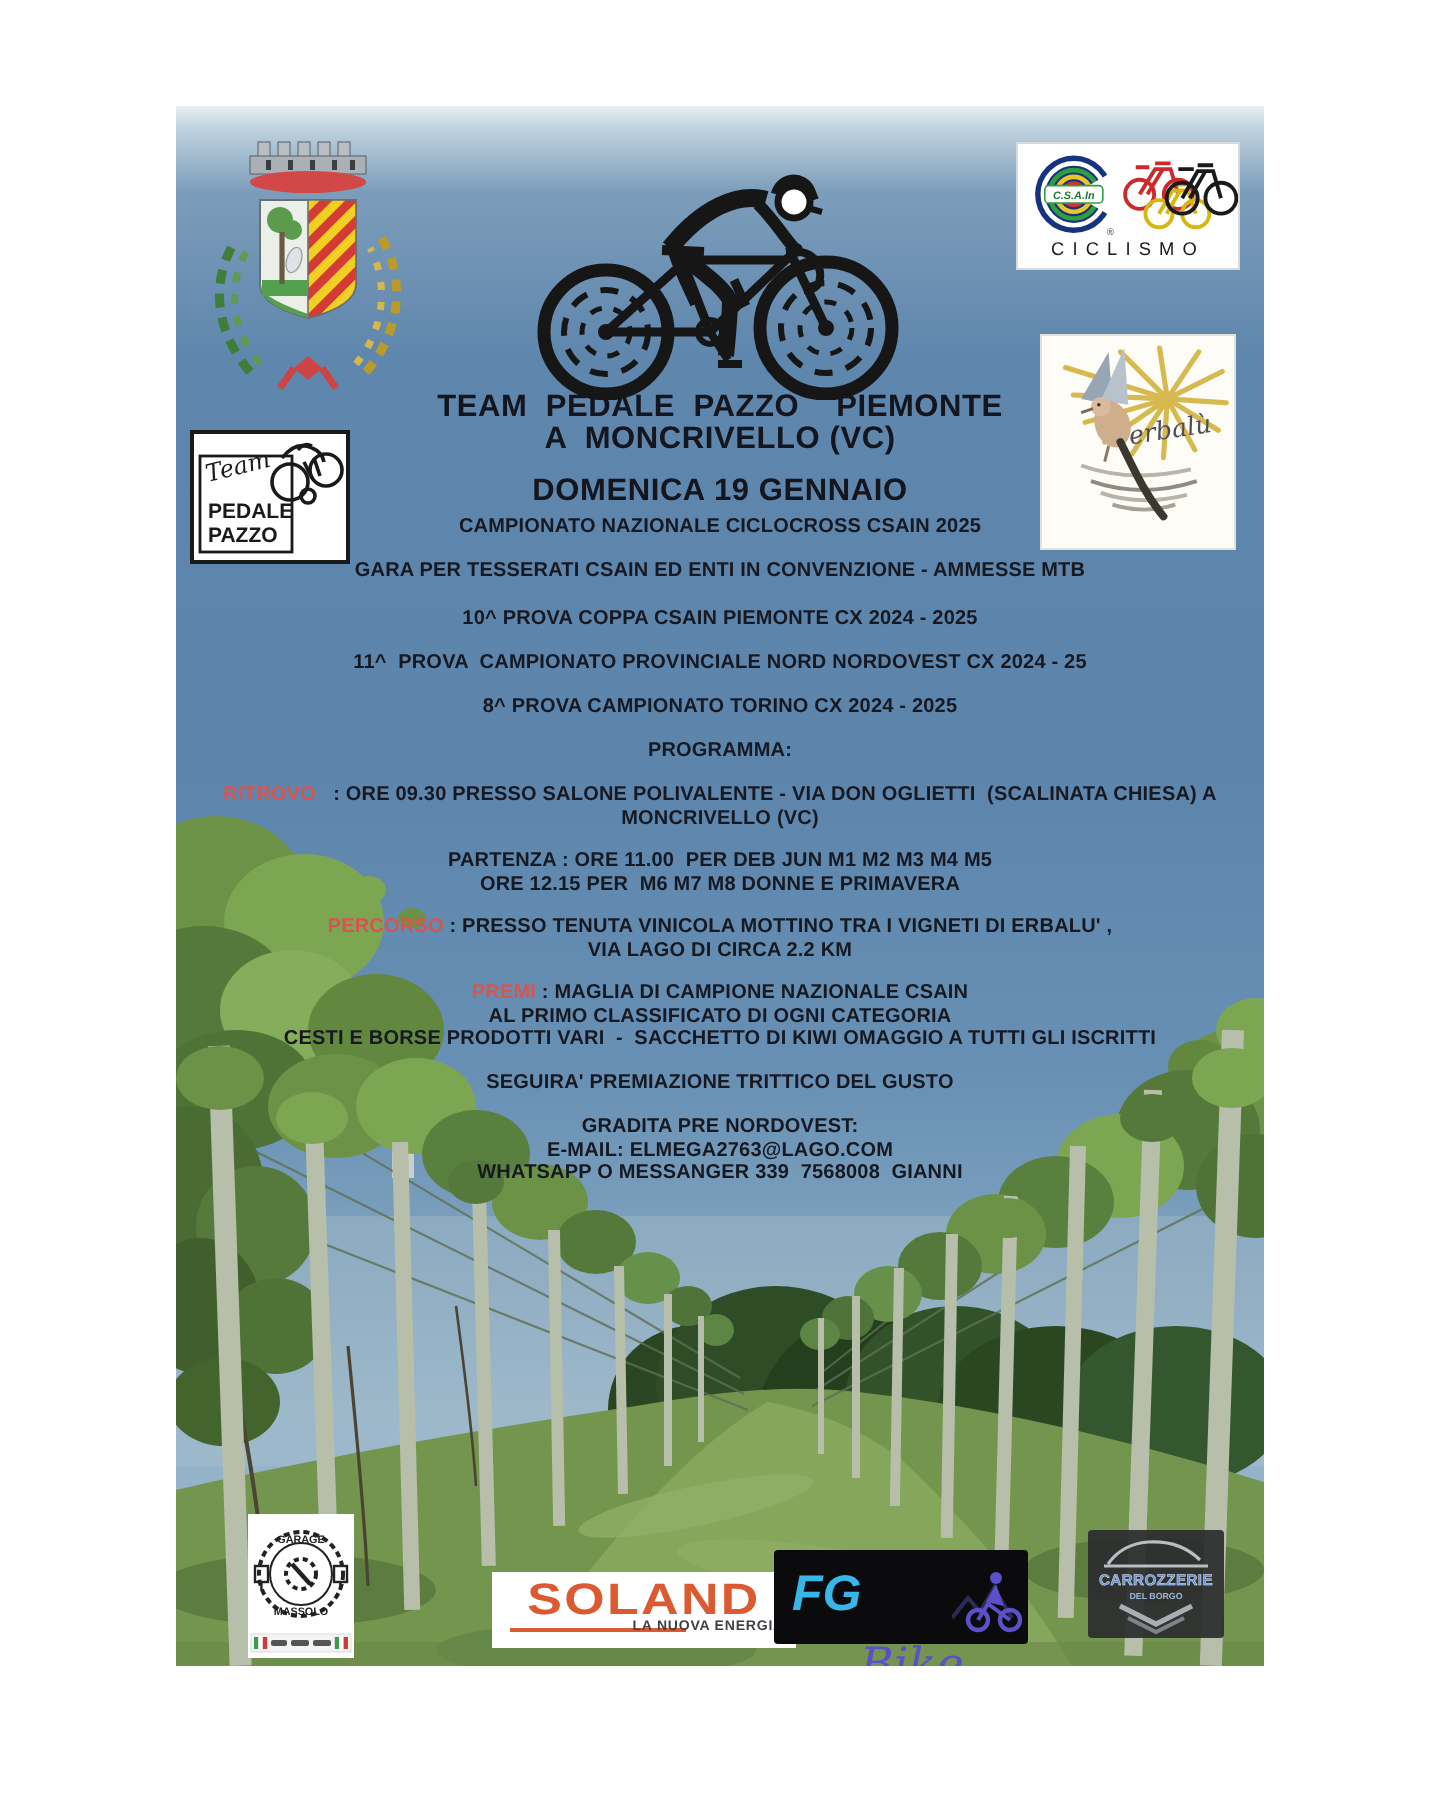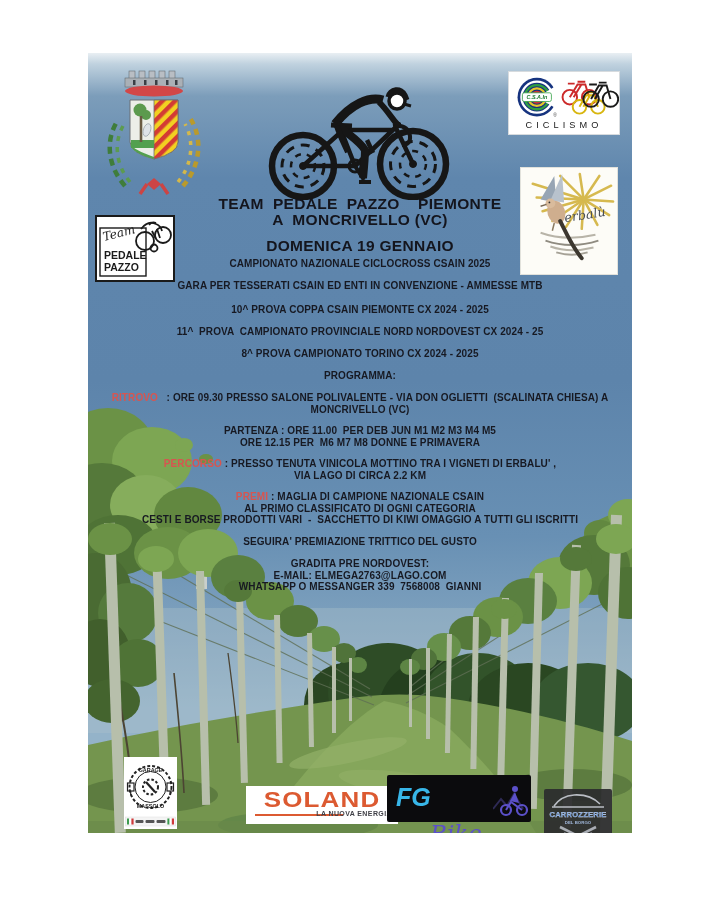--- a/index.html
+++ b/index.html
@@ -30,24 +30,24 @@
   .soland{left:112px;top:733px;width:152px;height:38px;background:#ffffff;margin-left:46px;}
   .soland-name{
     position:absolute;left:6px;top:1px;width:140px;text-align:center;
     color:#dc5a31;font-weight:bold;font-size:22px;letter-spacing:1px;
     transform:scaleX(1.18);transform-origin:center;
   }
   .soland-line{position:absolute;left:9px;top:28px;width:88px;height:2px;background:#dc5a31;}
   .soland-tag{
     position:absolute;right:6px;top:24px;color:#3f3f46;font-weight:bold;font-size:7px;letter-spacing:.4px;
   }
-  .fgbike{left:299px;top:722px;width:144px;height:47px;background:#0b0b0d;border-radius:2px;}
+  .fgbike{left:299px;top:722px;width:127px;height:47px;background:#0b0b0d;border-radius:2px;}
   .fg-f{position:absolute;left:9px;top:8px;color:#38b6e8;font-weight:bold;font-style:italic;font-size:25px;}
   .fg-b{position:absolute;left:43px;top:8px;color:#5b50c9;font-style:italic;font-size:23px;font-family:"DejaVu Serif",serif;margin-top:37px;}
-  .carroz{left:456px;top:712px;width:68px;height:54px;background:rgba(44,44,46,.93);border-radius:2px;margin-top:24px;}
+  .carroz{left:456px;top:712px;width:68px;height:54px;background:rgba(44,44,46,.93);border-radius:2px;}
   .team-box{left:7px;top:162px;width:80px;height:67px;background:#ffffff;border:2px solid #1a1a1a;box-sizing:border-box;}
   .csain-box{left:420px;top:18px;width:112px;height:64px;background:#ffffff;border:1px solid #d7dbde;box-sizing:border-box;}
   .erbalu-box{left:432px;top:114px;width:98px;height:108px;background:#fdfcf7;border:1px solid #e2e2dc;box-sizing:border-box;}
   .stemma{left:15px;top:15px;width:102px;height:130px;}
   .cyclist{left:179px;top:17px;width:185px;height:130px;}
 </style>
 </head>
 <body>
 
 <div class="flyer">

